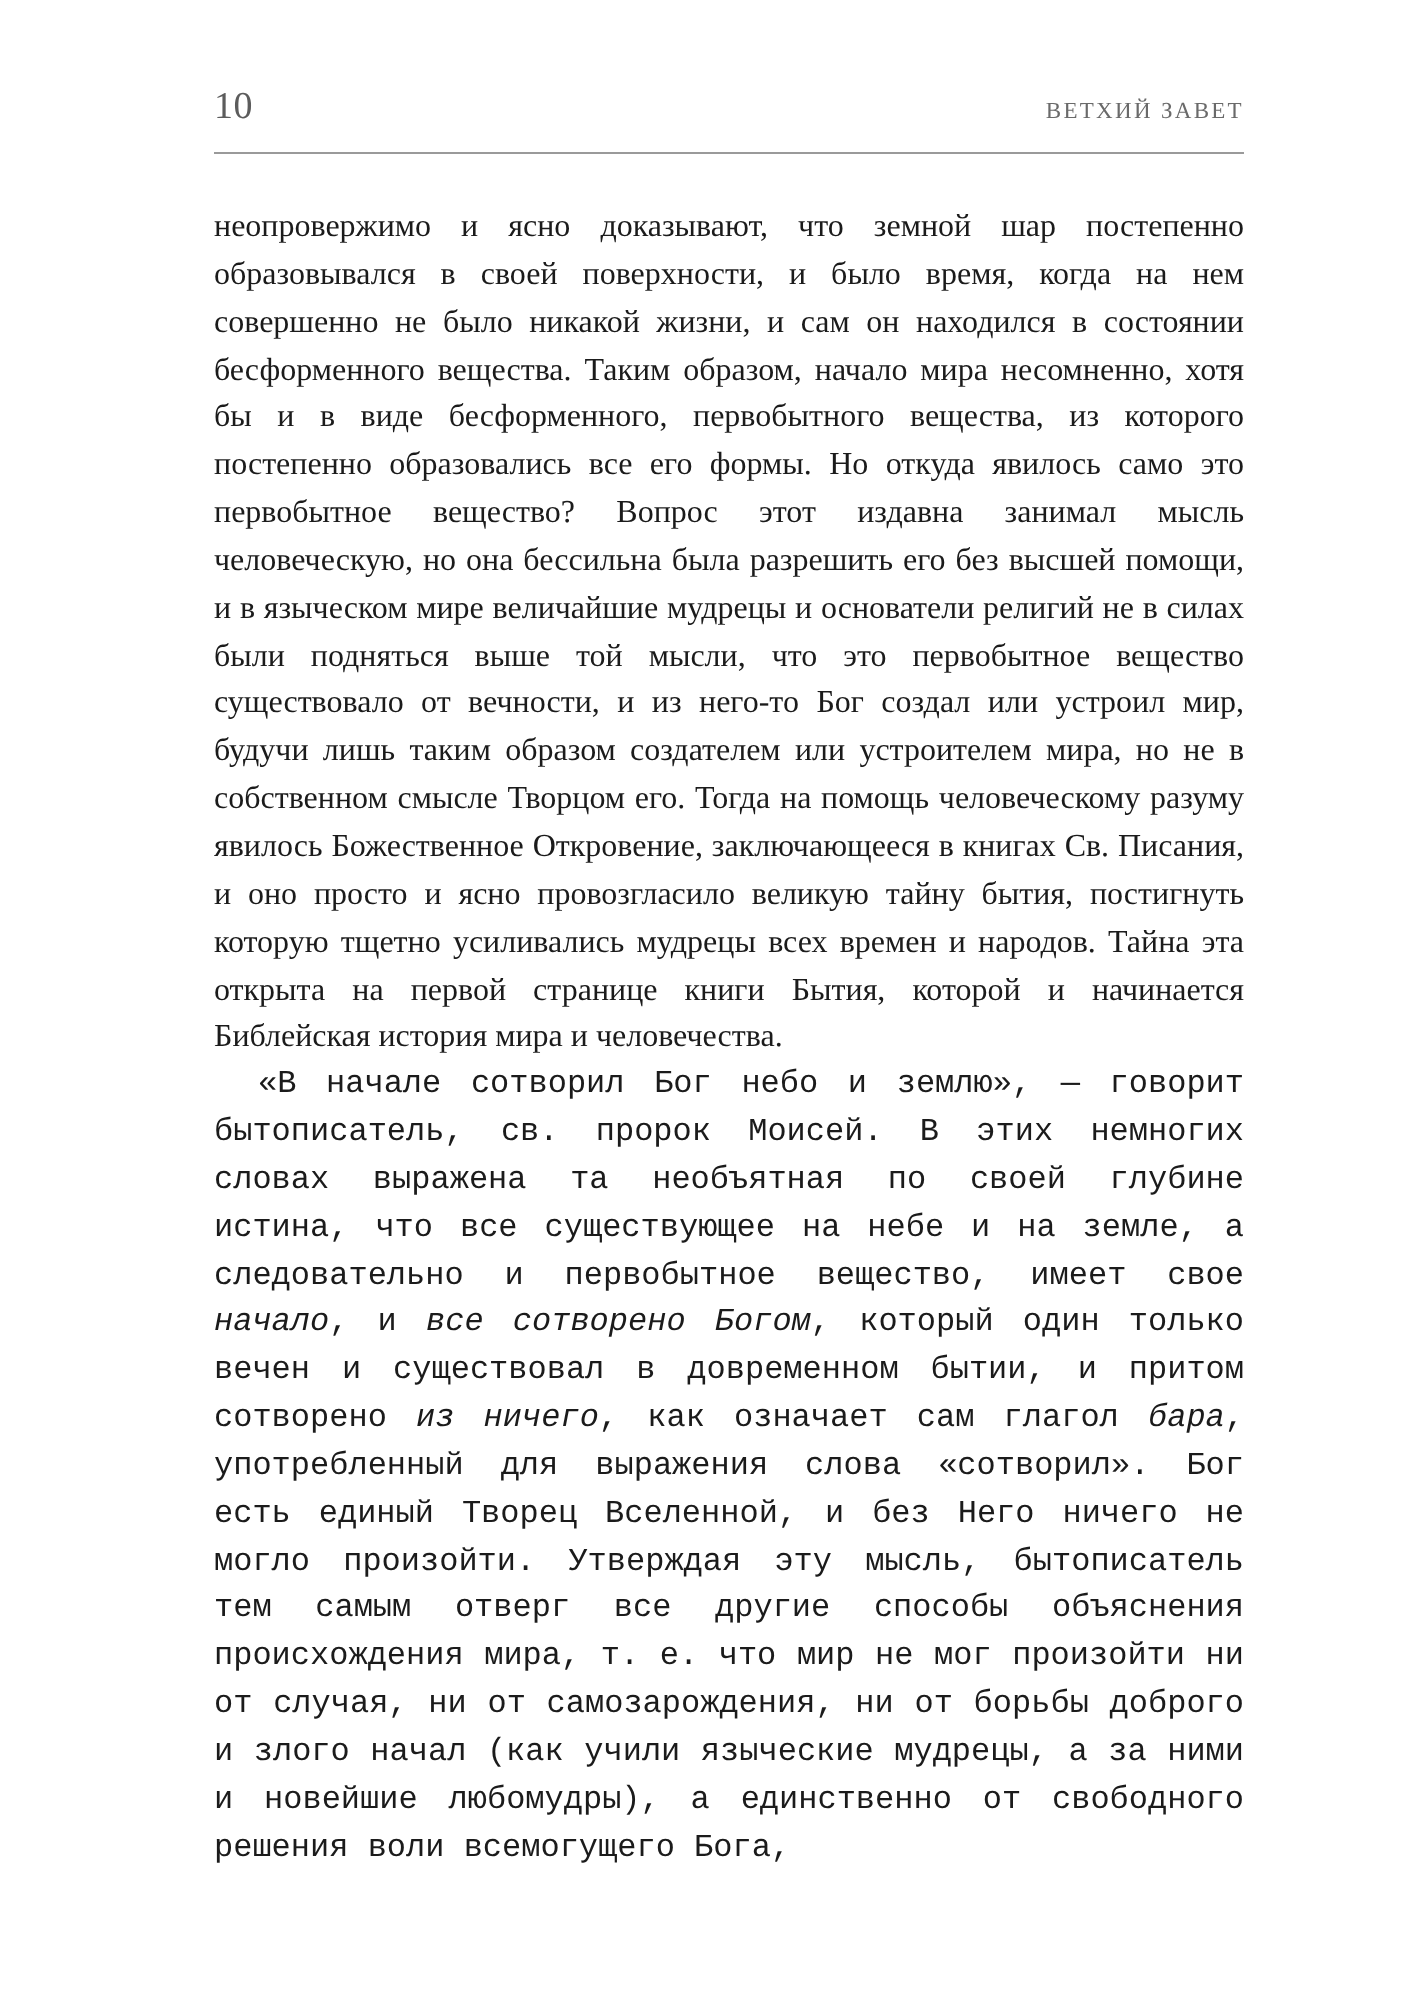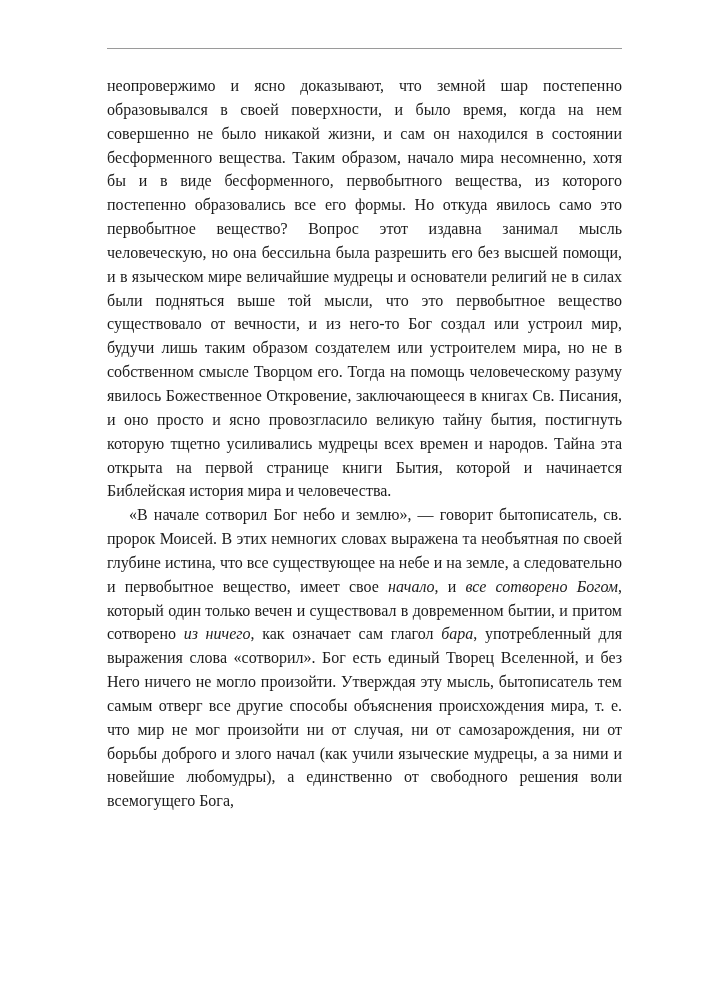--- a/index.html
+++ b/index.html
@@ -77,33 +77,38 @@
     text-justify: inter-word;
     font-size: 16px;
     line-height: 23.85px;
     color: #1b1b1b;
     hyphens: manual;
     -webkit-hyphens: manual;
   }
 
   p.para.indent {
     text-indent: 22px;
+    font-family: Liberation Mono, monospace;
   }
 
   em.emph {
     font-style: italic;
   }
 </style>
 </head>
 <body>
 
 <div class="page">
 
   <div class="text-column">
 
+    <div class="running-head">
+      <span class="folio">10</span>
+      <span class="book-title">ВЕТХИЙ ЗАВЕТ</span>
+    </div>
 
     <div class="head-rule"></div>
 
     <div class="body-text">
         <p class="para"><span>неопровержимо и ясно доказывают, что земной шар постепенно образовывался в своей поверхности, и было время, когда на нем совершенно не было никакой жизни, и сам он находился в состоянии бесформенного вещества. Таким образом, начало мира несомненно, хотя бы и в виде бесформенного, первобытного вещества, из которого постепенно образовались все его формы. Но откуда явилось само это первобытное вещество? Вопрос этот издавна занимал мысль человеческую, но она бессильна была разрешить его без высшей помощи, и в языческом мире величайшие мудрецы и основатели религий не в силах были подняться выше той мысли, что это первобытное вещество существовало от вечности, и из него-то Бог создал или устроил мир, будучи лишь таким образом создателем или устроителем мира, но не в собственном смысле Творцом его. Тогда на помощь человеческому разуму явилось Божественное Откровение, заключающееся в книгах Св. Писания, и оно просто и ясно провозгласило великую тайну бытия, постигнуть которую тщетно усиливались мудрецы всех времен и народов. Тайна эта открыта на первой странице книги Бытия, которой и начинается Библейская история мира и человечества.</span></p>
         <p class="para indent"><span>«В начале сотворил Бог небо и землю», — говорит бытописатель, св. пророк Моисей. В этих немногих словах выражена та необъятная по своей глубине истина, что все существующее на небе и на земле, а следовательно и первобытное вещество, имеет свое </span><em class="emph">начало</em><span>, и </span><em class="emph">все сотворено Богом</em><span>, который один только вечен и существовал в довременном бытии, и притом сотворено </span><em class="emph">из ничего</em><span>, как означает сам глагол </span><em class="emph">бара</em><span>, употребленный для выражения слова «сотворил». Бог есть единый Творец Вселенной, и без Него ничего не могло произойти. Утверждая эту мысль, бытописатель тем самым отверг все другие способы объяснения происхождения мира, т. е. что мир не мог произойти ни от случая, ни от самозарождения, ни от борьбы доброго и злого начал (как учили языческие мудрецы, а за ними и новейшие любомудры), а единственно от свободного решения воли всемогущего Бога,</span></p>
       </div>
 
   </div>
 

